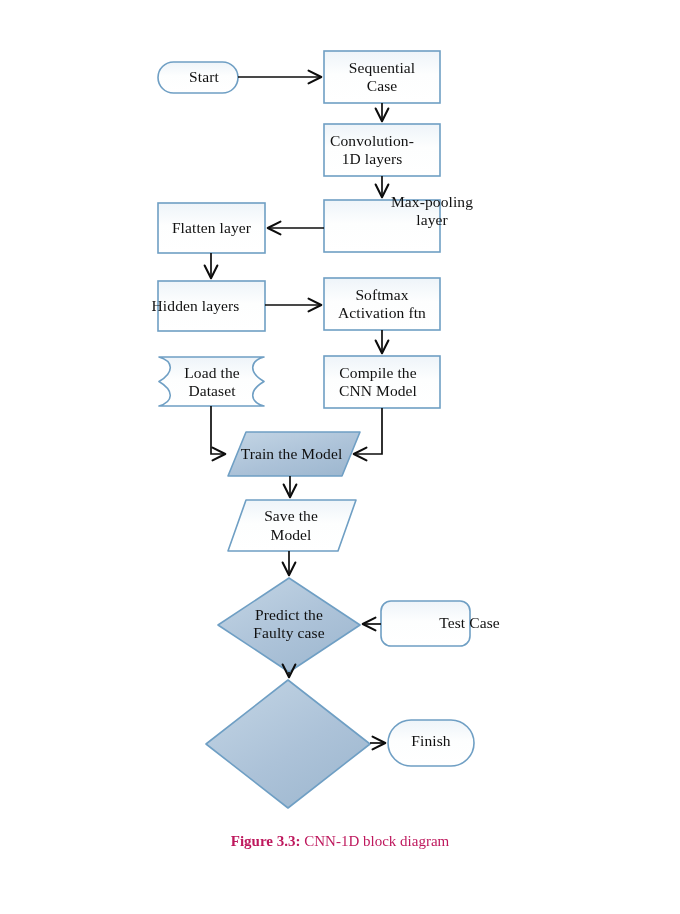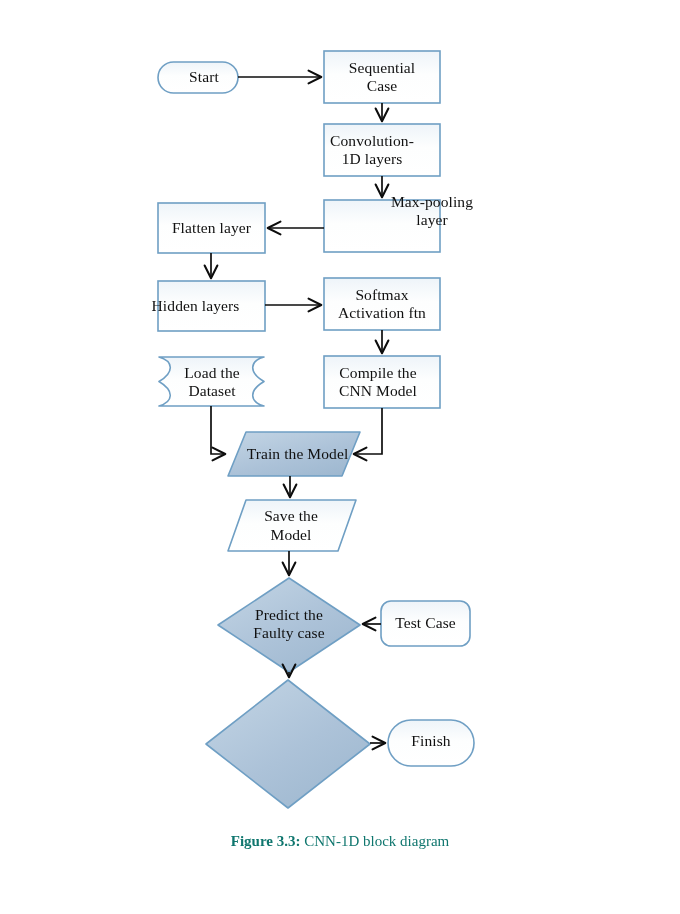--- a/index.html
+++ b/index.html
@@ -44,21 +44,21 @@
     white-space: pre-line;
   }
   .caption {
     position: absolute;
     left: 0;
     top: 833px;
     width: 680px;
     text-align: center;
     font-family: "Liberation Serif", "DejaVu Serif", serif;
     font-size: 15px;
-    color: #0f766e;
+    color: #be185d;
   }
   .caption b {
     font-weight: bold;
   }
 </style>
 </head>
 <body>
 
 <div id="figure-root">
 
@@ -174,29 +174,29 @@
 
   <div class="node-label" style="left:324px; top:278px; width:116px; height:52px;">Softmax
 Activation ftn</div>
 
   <div class="node-label" style="left:163px; top:357px; width:98px; height:50px;">Load the
 Dataset</div>
 
   <div class="node-label" style="left:324px; top:356px; width:108px; height:52px;">Compile the
 CNN Model</div>
 
-  <div class="node-label" style="left:234px; top:432px; width:127px; height:44px;">Train the Model</div>
+  <div class="node-label" style="left:228px; top:432px; width:127px; height:44px;">Train the Model</div>
 
   <div class="node-label" style="left:232px; top:500px; width:118px; height:51px;text-align:center;">Save the
 Model</div>
 
   <div class="node-label" style="left:229px; top:594px; width:120px; height:60px;">Predict the
 Faulty case</div>
 
-  <div class="node-label" style="left:381px; top:601px; width:89px; height:45px;">Test Case</div>
+  <div class="node-label" style="left:381px; top:601px; width:89px; height:45px;padding-left:44px;">Test Case</div>
 
 
   <div class="node-label" style="left:388px; top:720px; width:86px; height:42px;">Finish</div>
 
   <div class="caption">
     <b>Figure 3.3:</b><span> CNN-1D block diagram</span>
   </div>
 
 </div>
 

